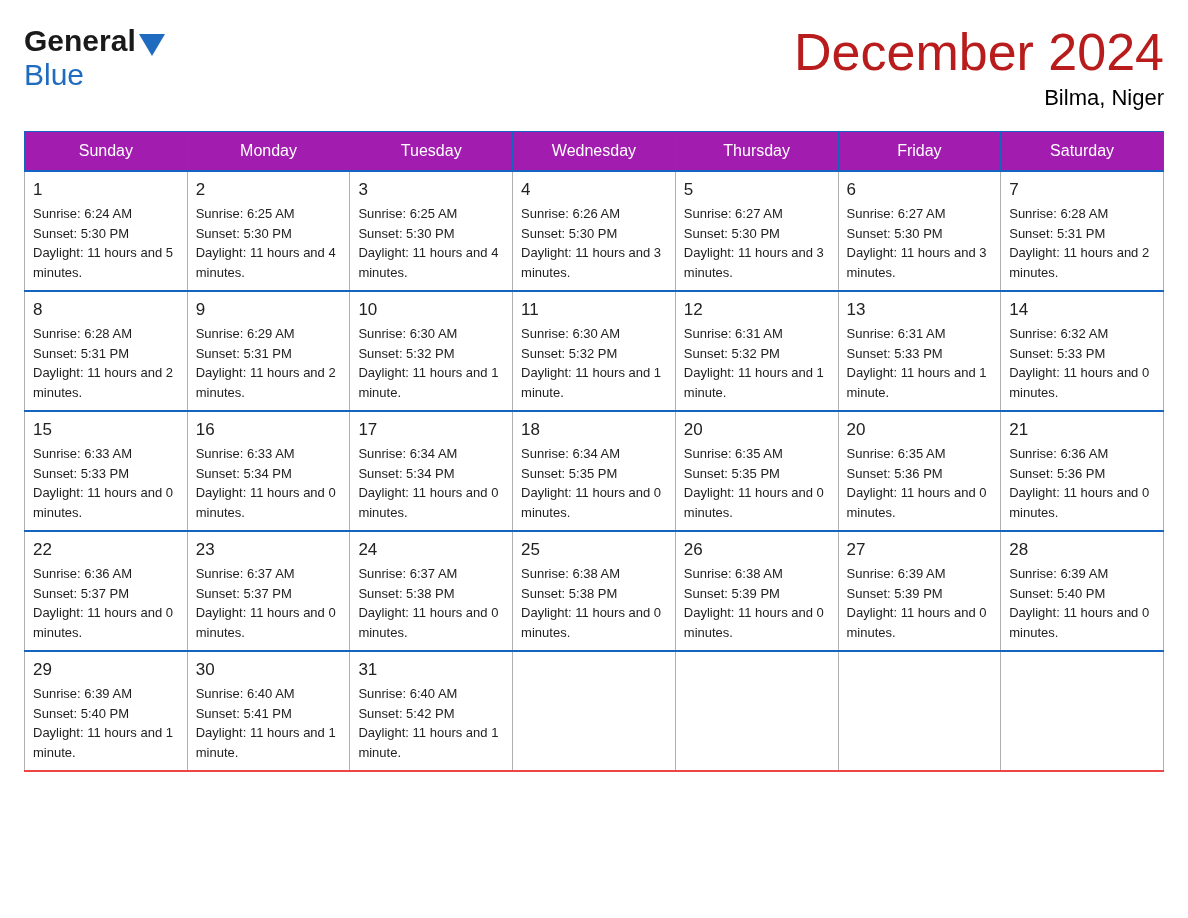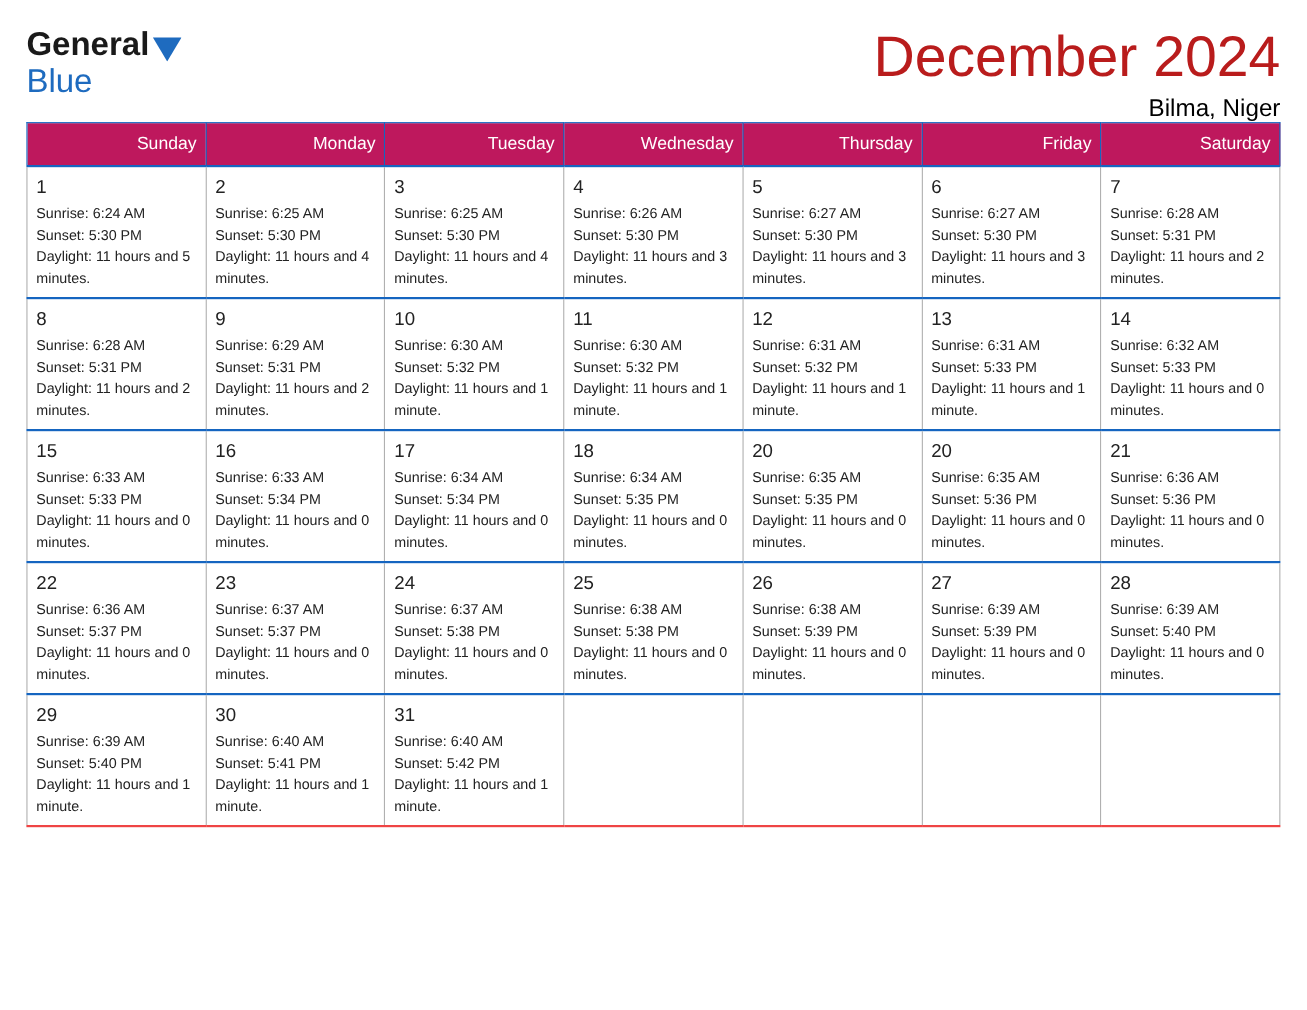--- a/index.html
+++ b/index.html
@@ -7,20 +7,21 @@
       font-family: Arial, sans-serif;
       background: #fff;
       padding: 24px;
       width: 1188px;
       min-height: 918px;
     }
     .header {
       display: flex;
       justify-content: space-between;
       align-items: flex-start;
+      margin-bottom: 20px;
     }
     .logo {
       display: flex;
       align-items: center;
       gap: 0;
     }
     .logo-container {
       display: flex;
       flex-direction: column;
     }
@@ -41,26 +42,26 @@
       font-size: 22px;
       color: #000000;
       margin-top: 4px;
     }
     table {
       width: 100%;
       border-collapse: collapse;
       table-layout: fixed;
     }
     thead th {
-      background-color: #be185d;
+      background-color: #a21caf;
       color: #fff;
-      padding: 10px 8px;
+      padding: 10px 26px;
       font-size: 16px;
       font-weight: normal;
-      text-align: right;
+      text-align: center;
       border: 1px solid #1565c0;
     }
     tbody td {
       border: 1px solid #b0b0b0;
       vertical-align: top;
       padding: 8px;
       font-size: 13px;
       color: #222;
       height: 110px;
     }

